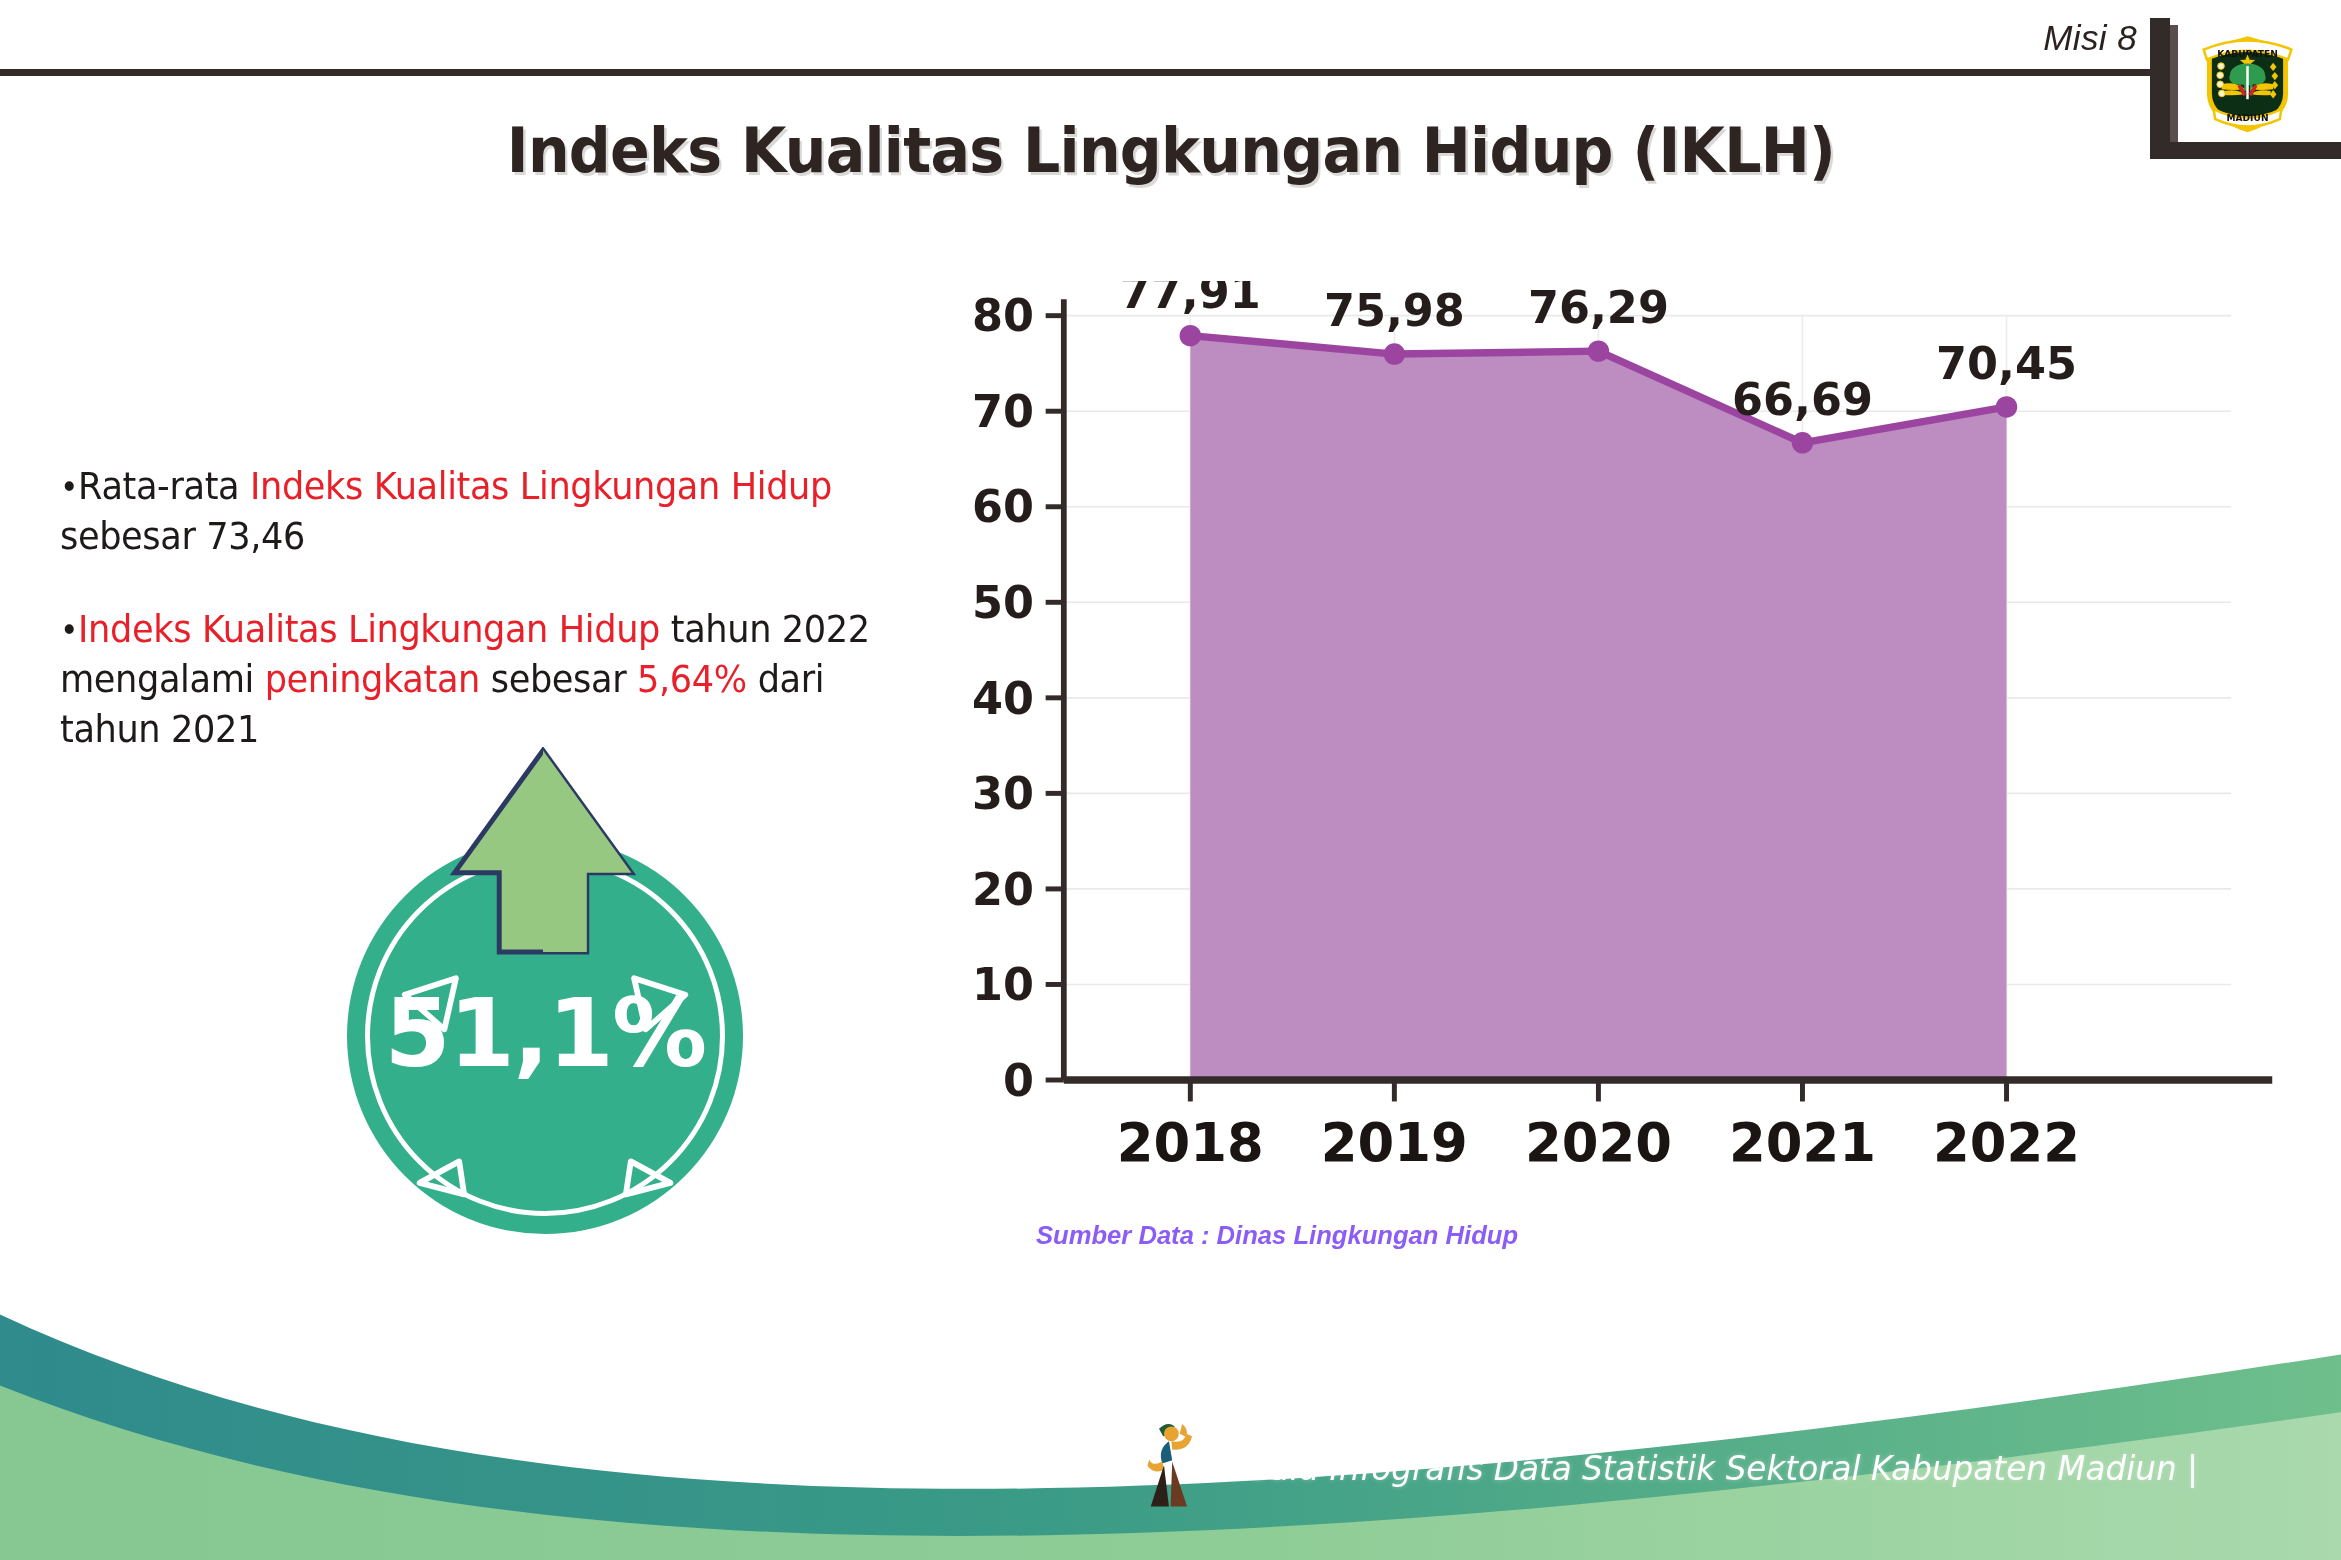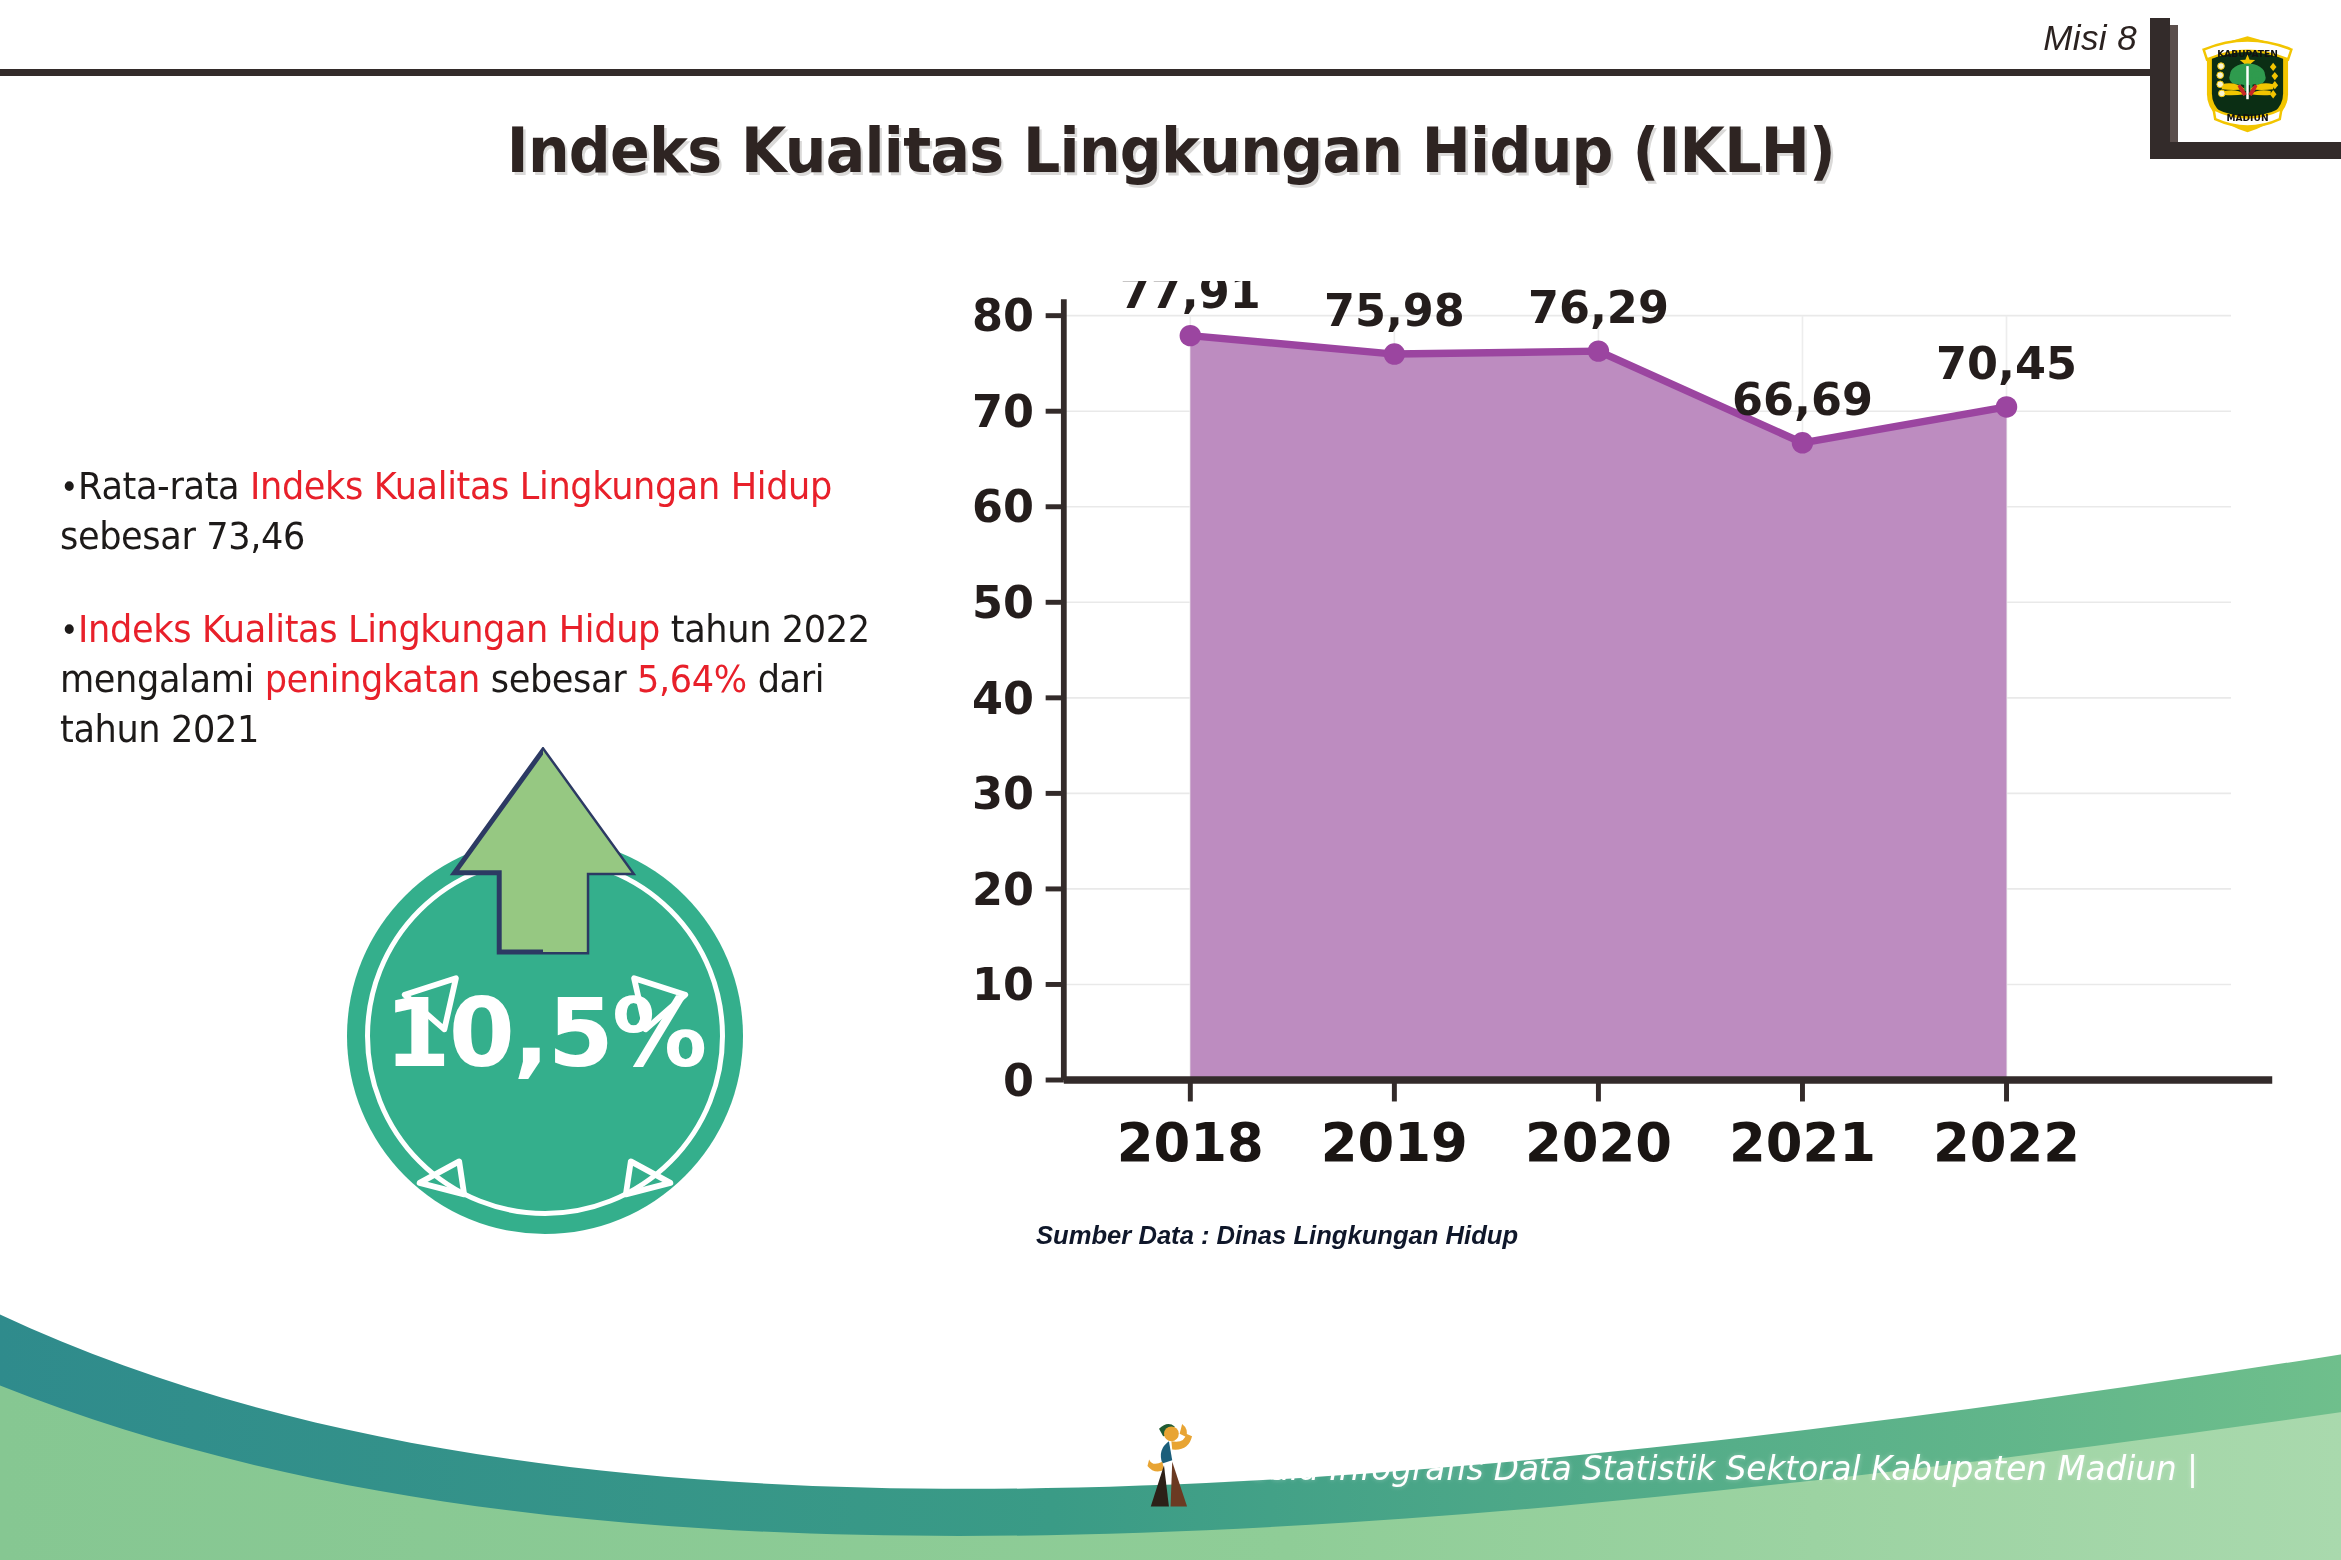--- a/index.html
+++ b/index.html
@@ -88,21 +88,21 @@
   .tick-mark{ position:absolute; z-index:3; width:0;height:0; }
 
   
   .chart-panel{
     position:absolute; left:958px; top:281px; width:1321px; height:1007px;
   }
   .chart-svg{ position:absolute; left:0; top:0; }
   .chart-source{
     position:absolute; left:1036px; top:1221px;
     font-family:"Liberation Sans", sans-serif;
-    font-weight:bold; font-style:italic; font-size:25.6px; color:#0f172a;
+    font-weight:bold; font-style:italic; font-size:25.6px; color:#8b5cf6;
   }
 
   
   .footer-waves{ position:absolute; left:0; bottom:0; width:2342px; height:273px; }
   .footer-icon{ position:absolute; left:1144px; bottom:48px; width:68px; height:99px; }
   .footer-text{
     position:absolute; left:1221px; bottom:73px;
     font-family:"DejaVu Sans", sans-serif; font-style:italic;
     font-size:34px; color:#ffffff; letter-spacing:0px;
     text-shadow:0 0 5px rgba(255,255,255,.35);
@@ -188,21 +188,21 @@
 
   <svg class="tick-mark" style="left:25px;top:91px;width:396px;height:396px;" viewBox="0 0 480 480">
     <g fill="none" stroke="#ffffff" stroke-width="7" stroke-linejoin="round">
       <path d="M70 190 L132 170 L118 232 Z"></path>
       <path d="M410 190 L348 170 L362 232 Z"></path>
       <path d="M88 418 L136 392 L142 432 Z"></path>
       <path d="M392 418 L344 392 L338 432 Z"></path>
     </g>
   </svg>
 
-  <div class="badge-value">10,5%</div>
+  <div class="badge-value">51,1%</div>
 </div>
 
 <div class="chart-panel">
   <svg class="chart-svg" id="chart" width="1321" height="974" viewBox="0 0 1600 1180">
       <line x1="128" y1="852.25" x2="1542" y2="852.25" stroke="#e9e9e9" stroke-width="2"></line>
       <line x1="128" y1="736.5" x2="1542" y2="736.5" stroke="#e9e9e9" stroke-width="2"></line>
       <line x1="128" y1="620.75" x2="1542" y2="620.75" stroke="#e9e9e9" stroke-width="2"></line>
       <line x1="128" y1="505" x2="1542" y2="505" stroke="#e9e9e9" stroke-width="2"></line>
       <line x1="128" y1="389.25" x2="1542" y2="389.25" stroke="#e9e9e9" stroke-width="2"></line>
       <line x1="128" y1="273.5" x2="1542" y2="273.5" stroke="#e9e9e9" stroke-width="2"></line>

